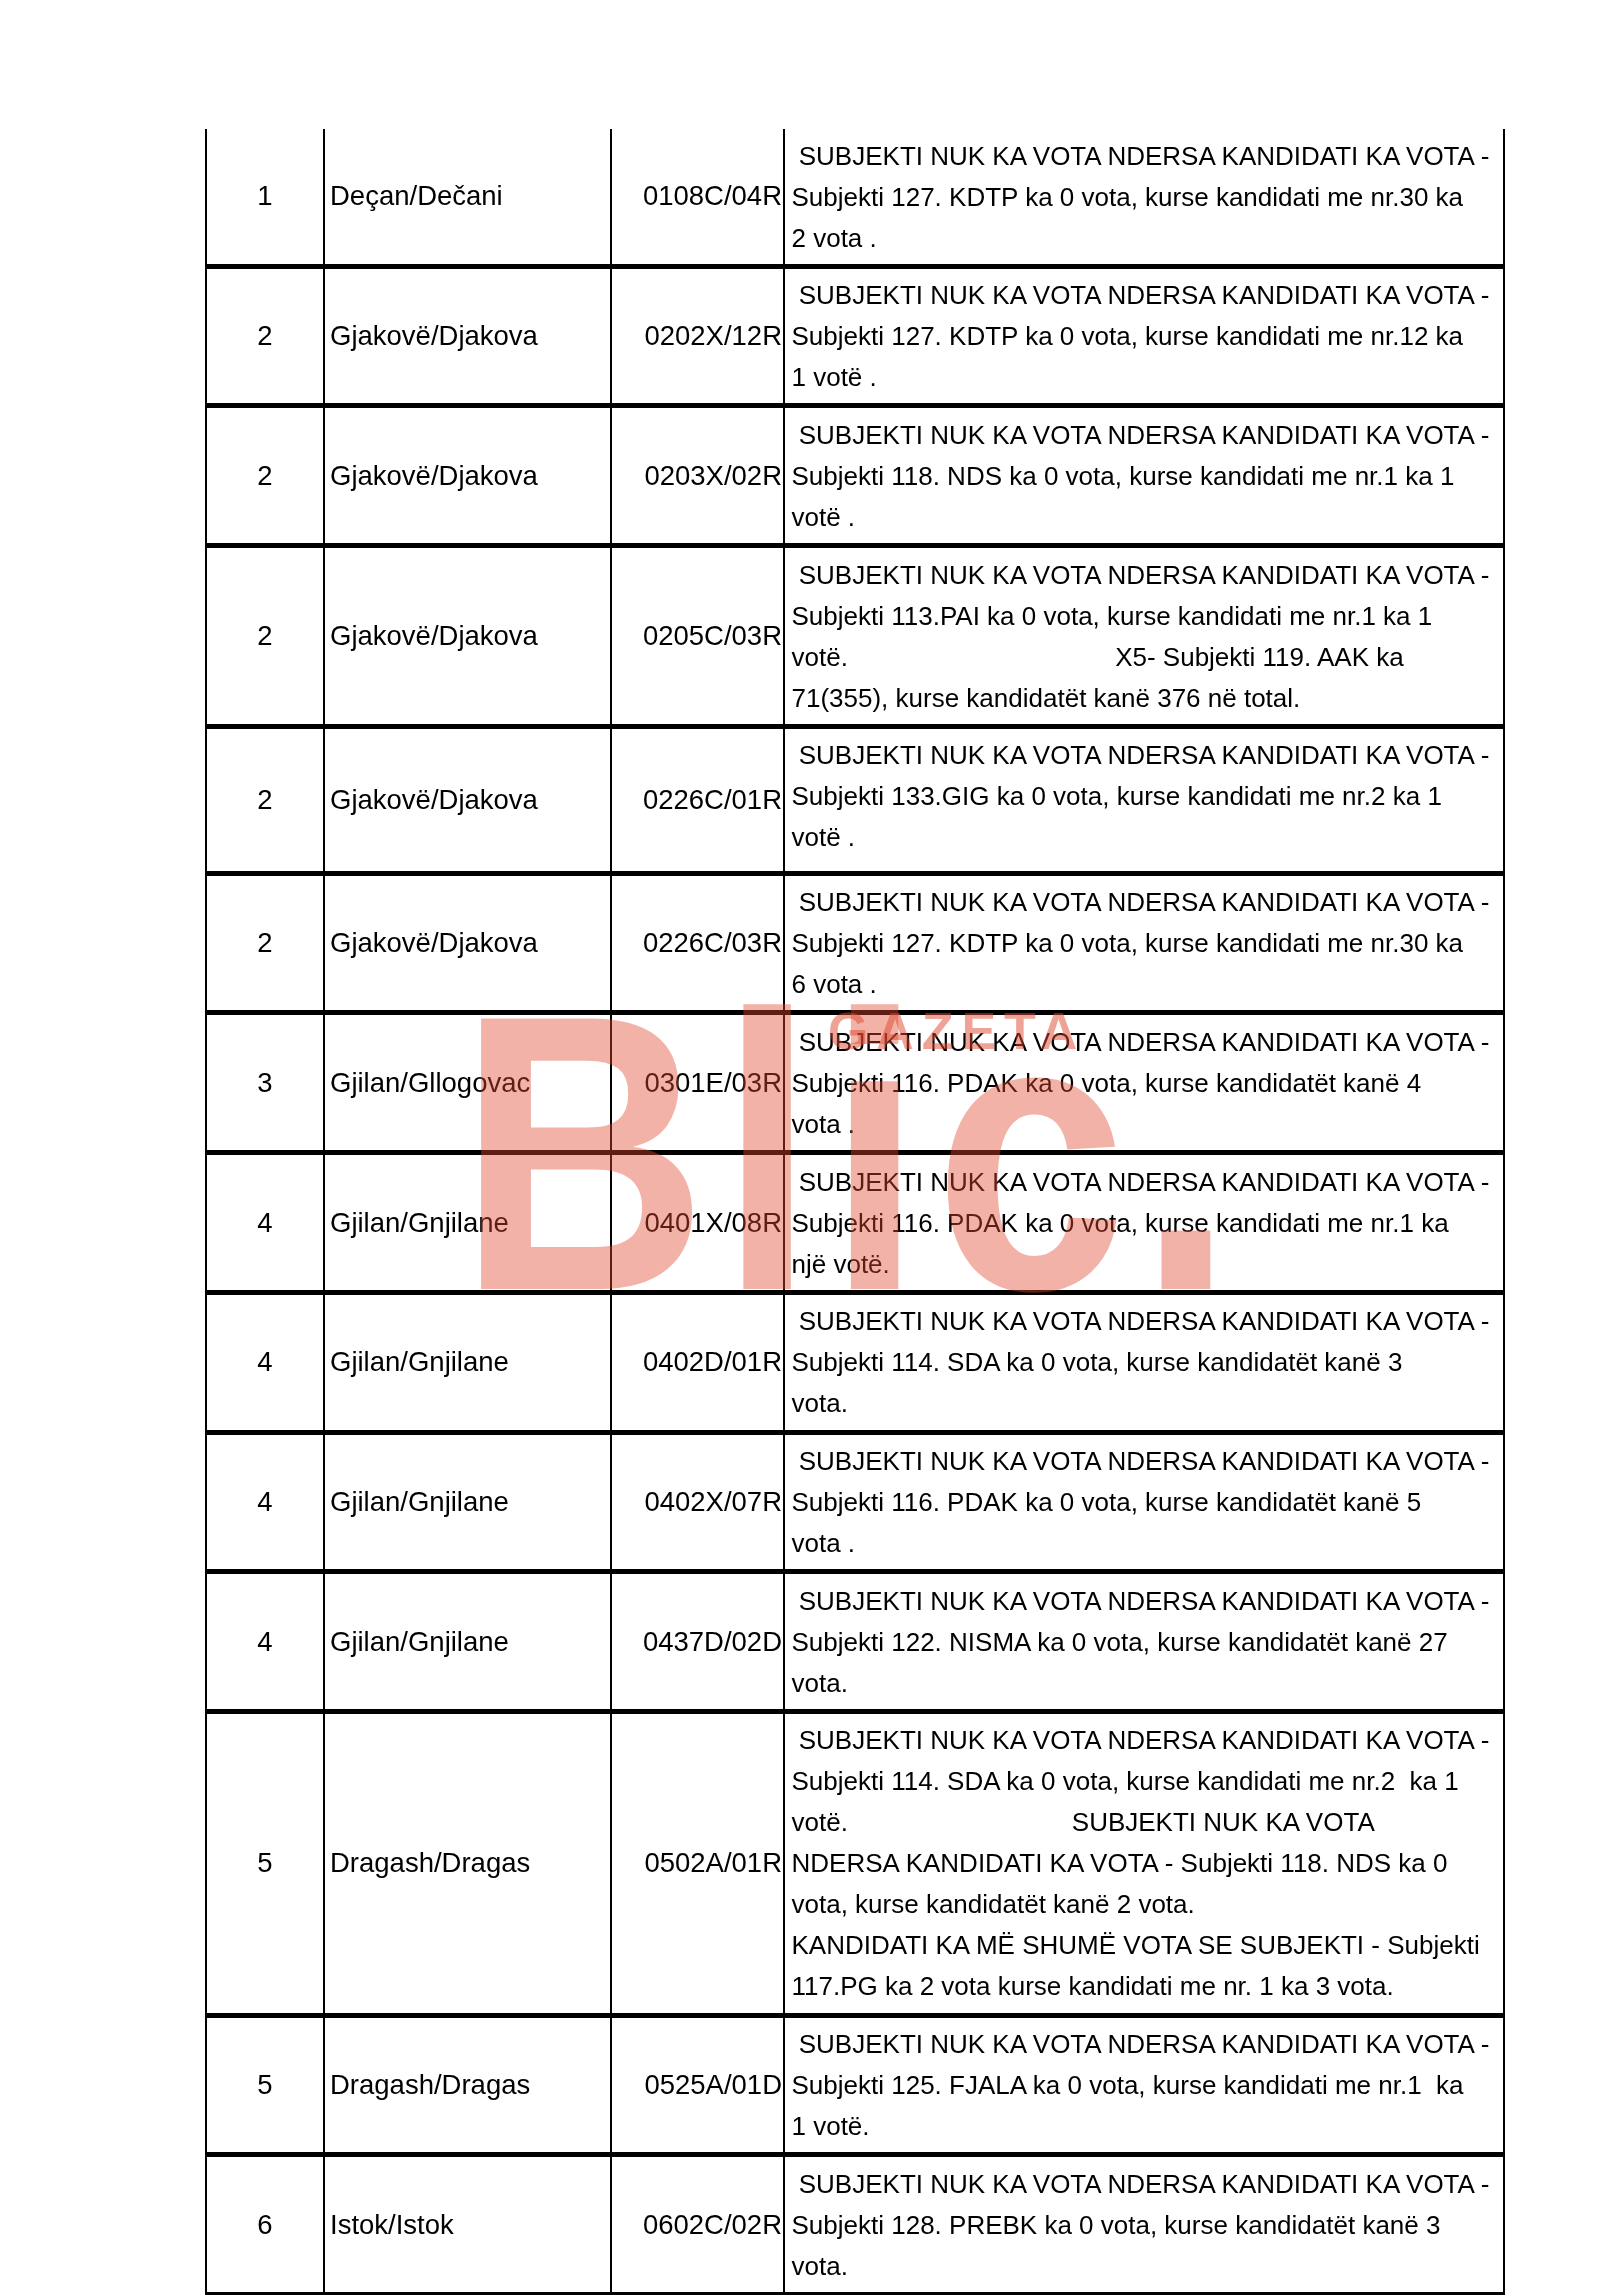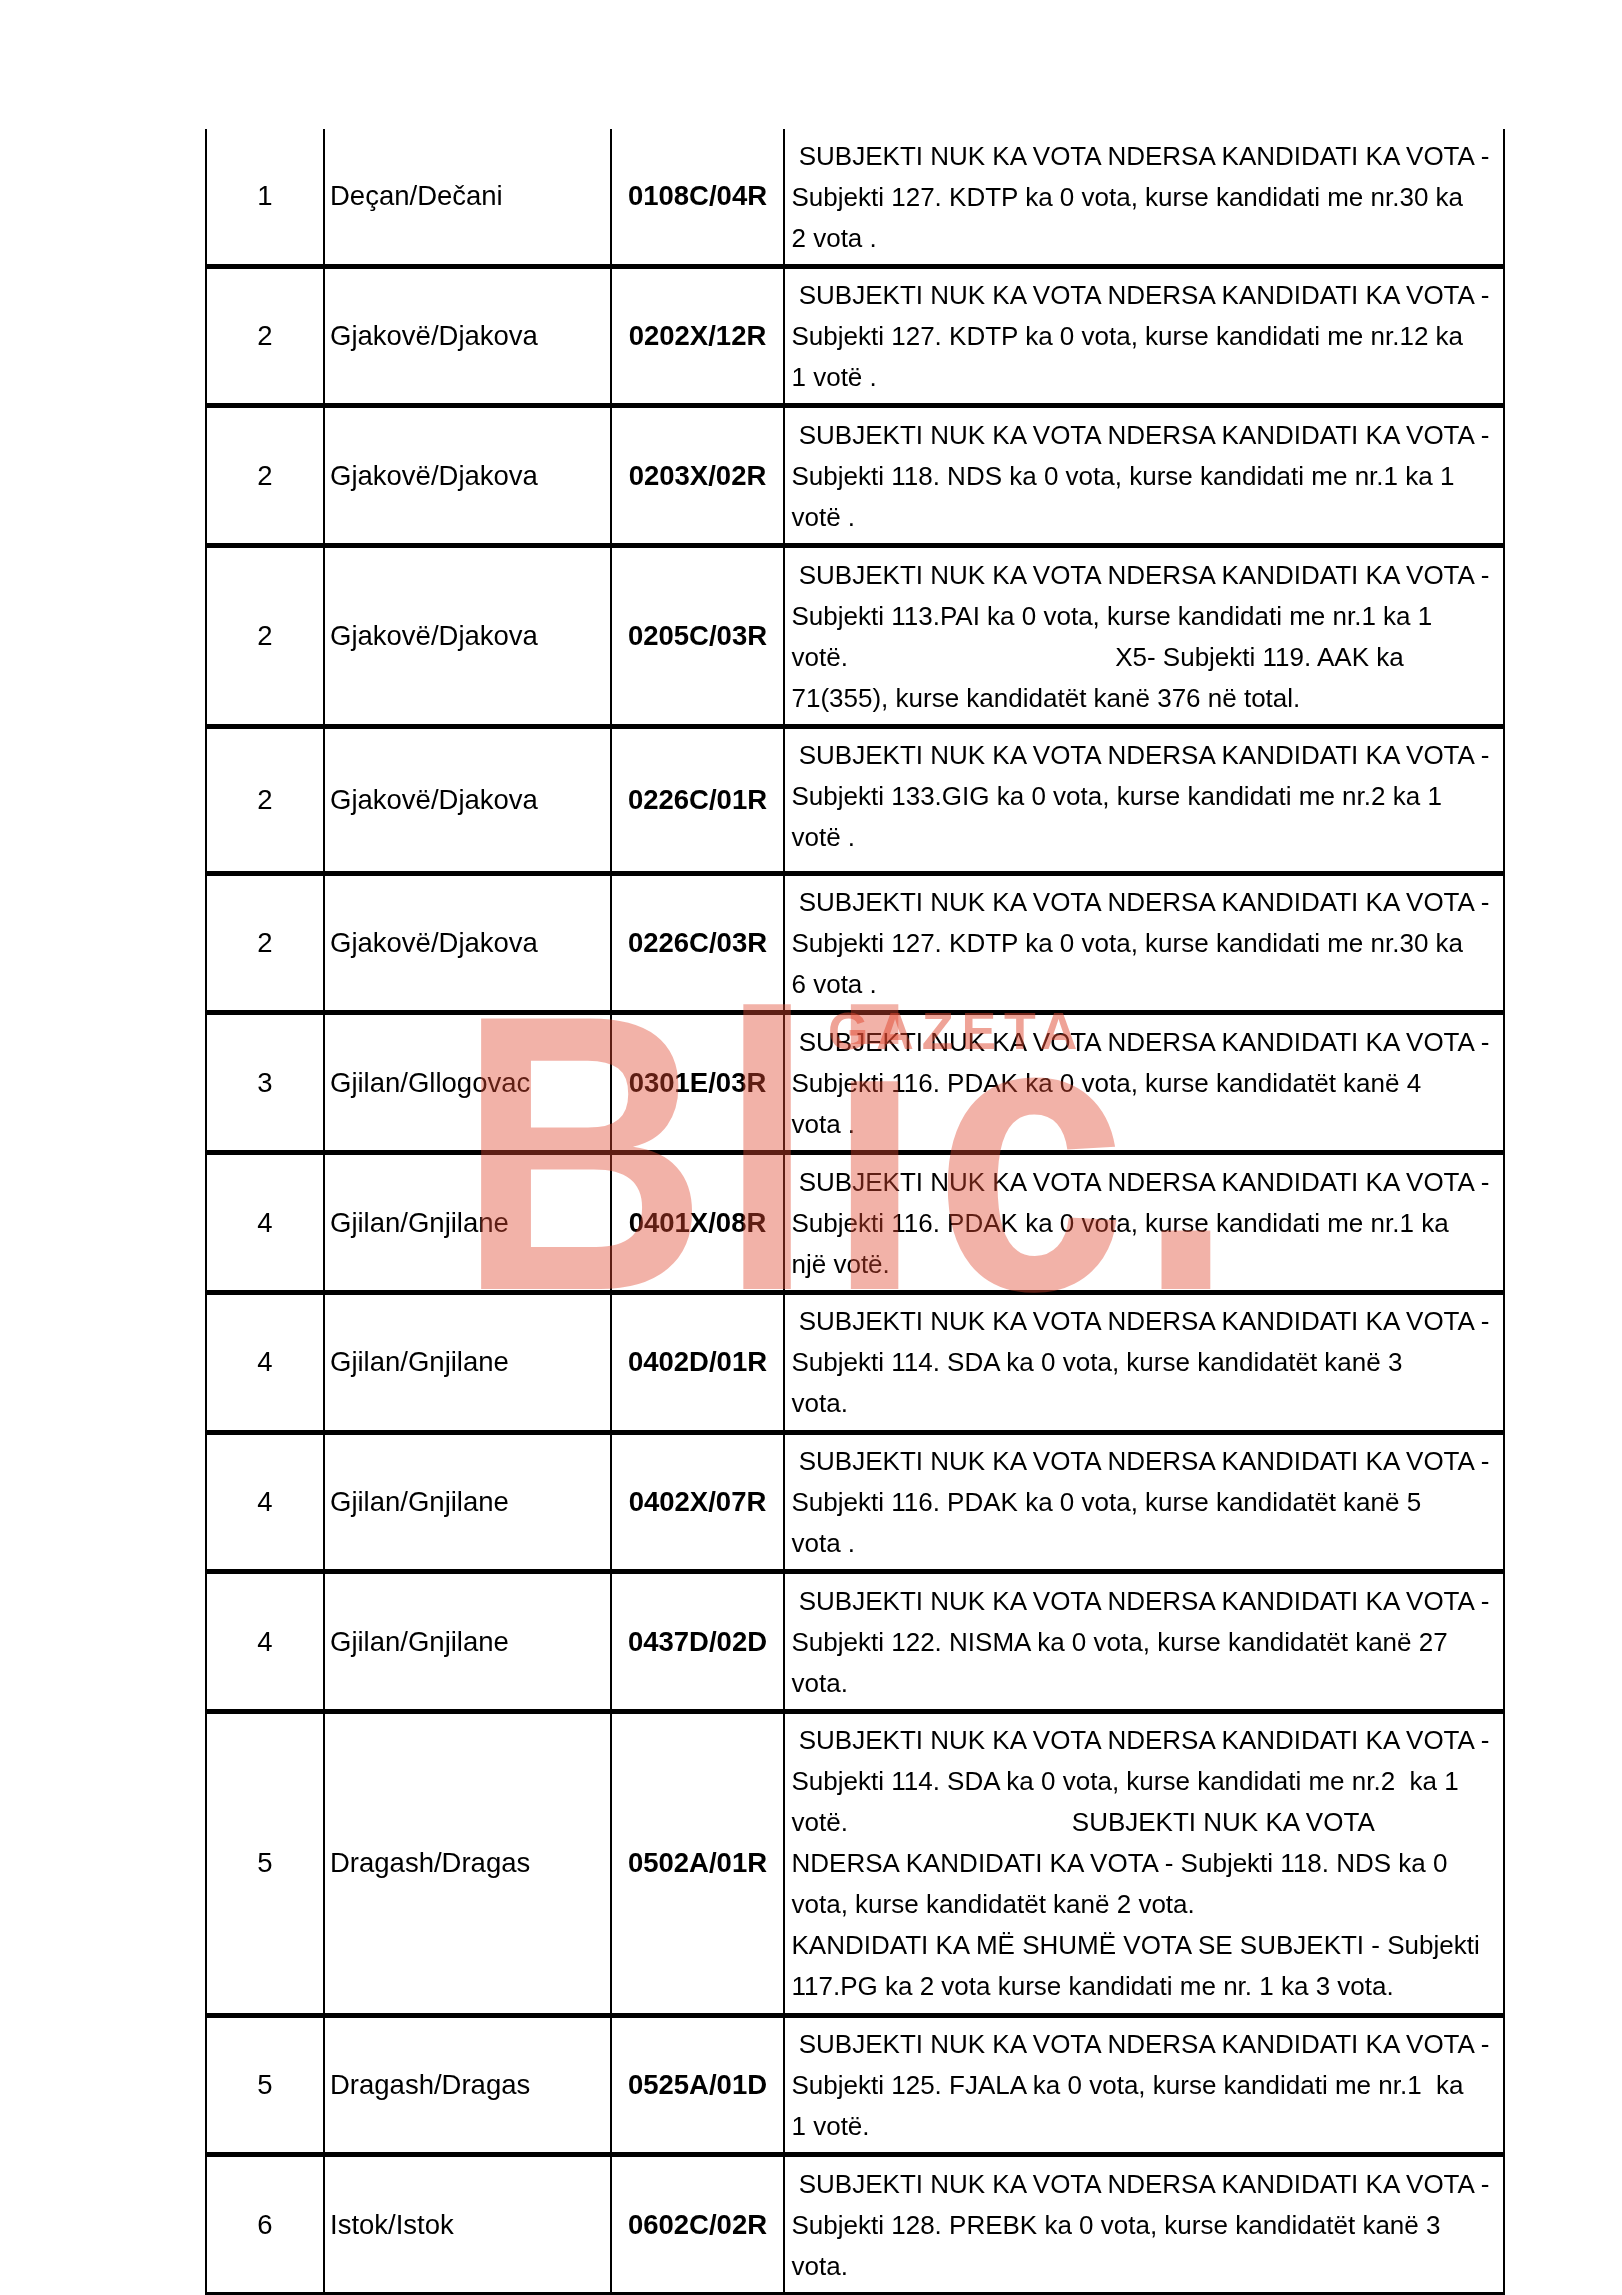--- a/index.html
+++ b/index.html
@@ -41,22 +41,21 @@
     vertical-align: middle;
     overflow: hidden;
   }
   td.cell-no {
     text-align: center;
   }
   td.cell-muni {
     padding-left: 5px;
   }
   td.cell-code {
-    text-align: center;
-    font-weight: bold;
+    text-align: right;
   }
   td.cell-desc {
     vertical-align: top;
     padding: 6.5px 9.2px 5.2px 6.5px;
     font-size: 26px;
     line-height: 41px;
     white-space: pre-wrap;
     word-wrap: break-word;
   }
   

